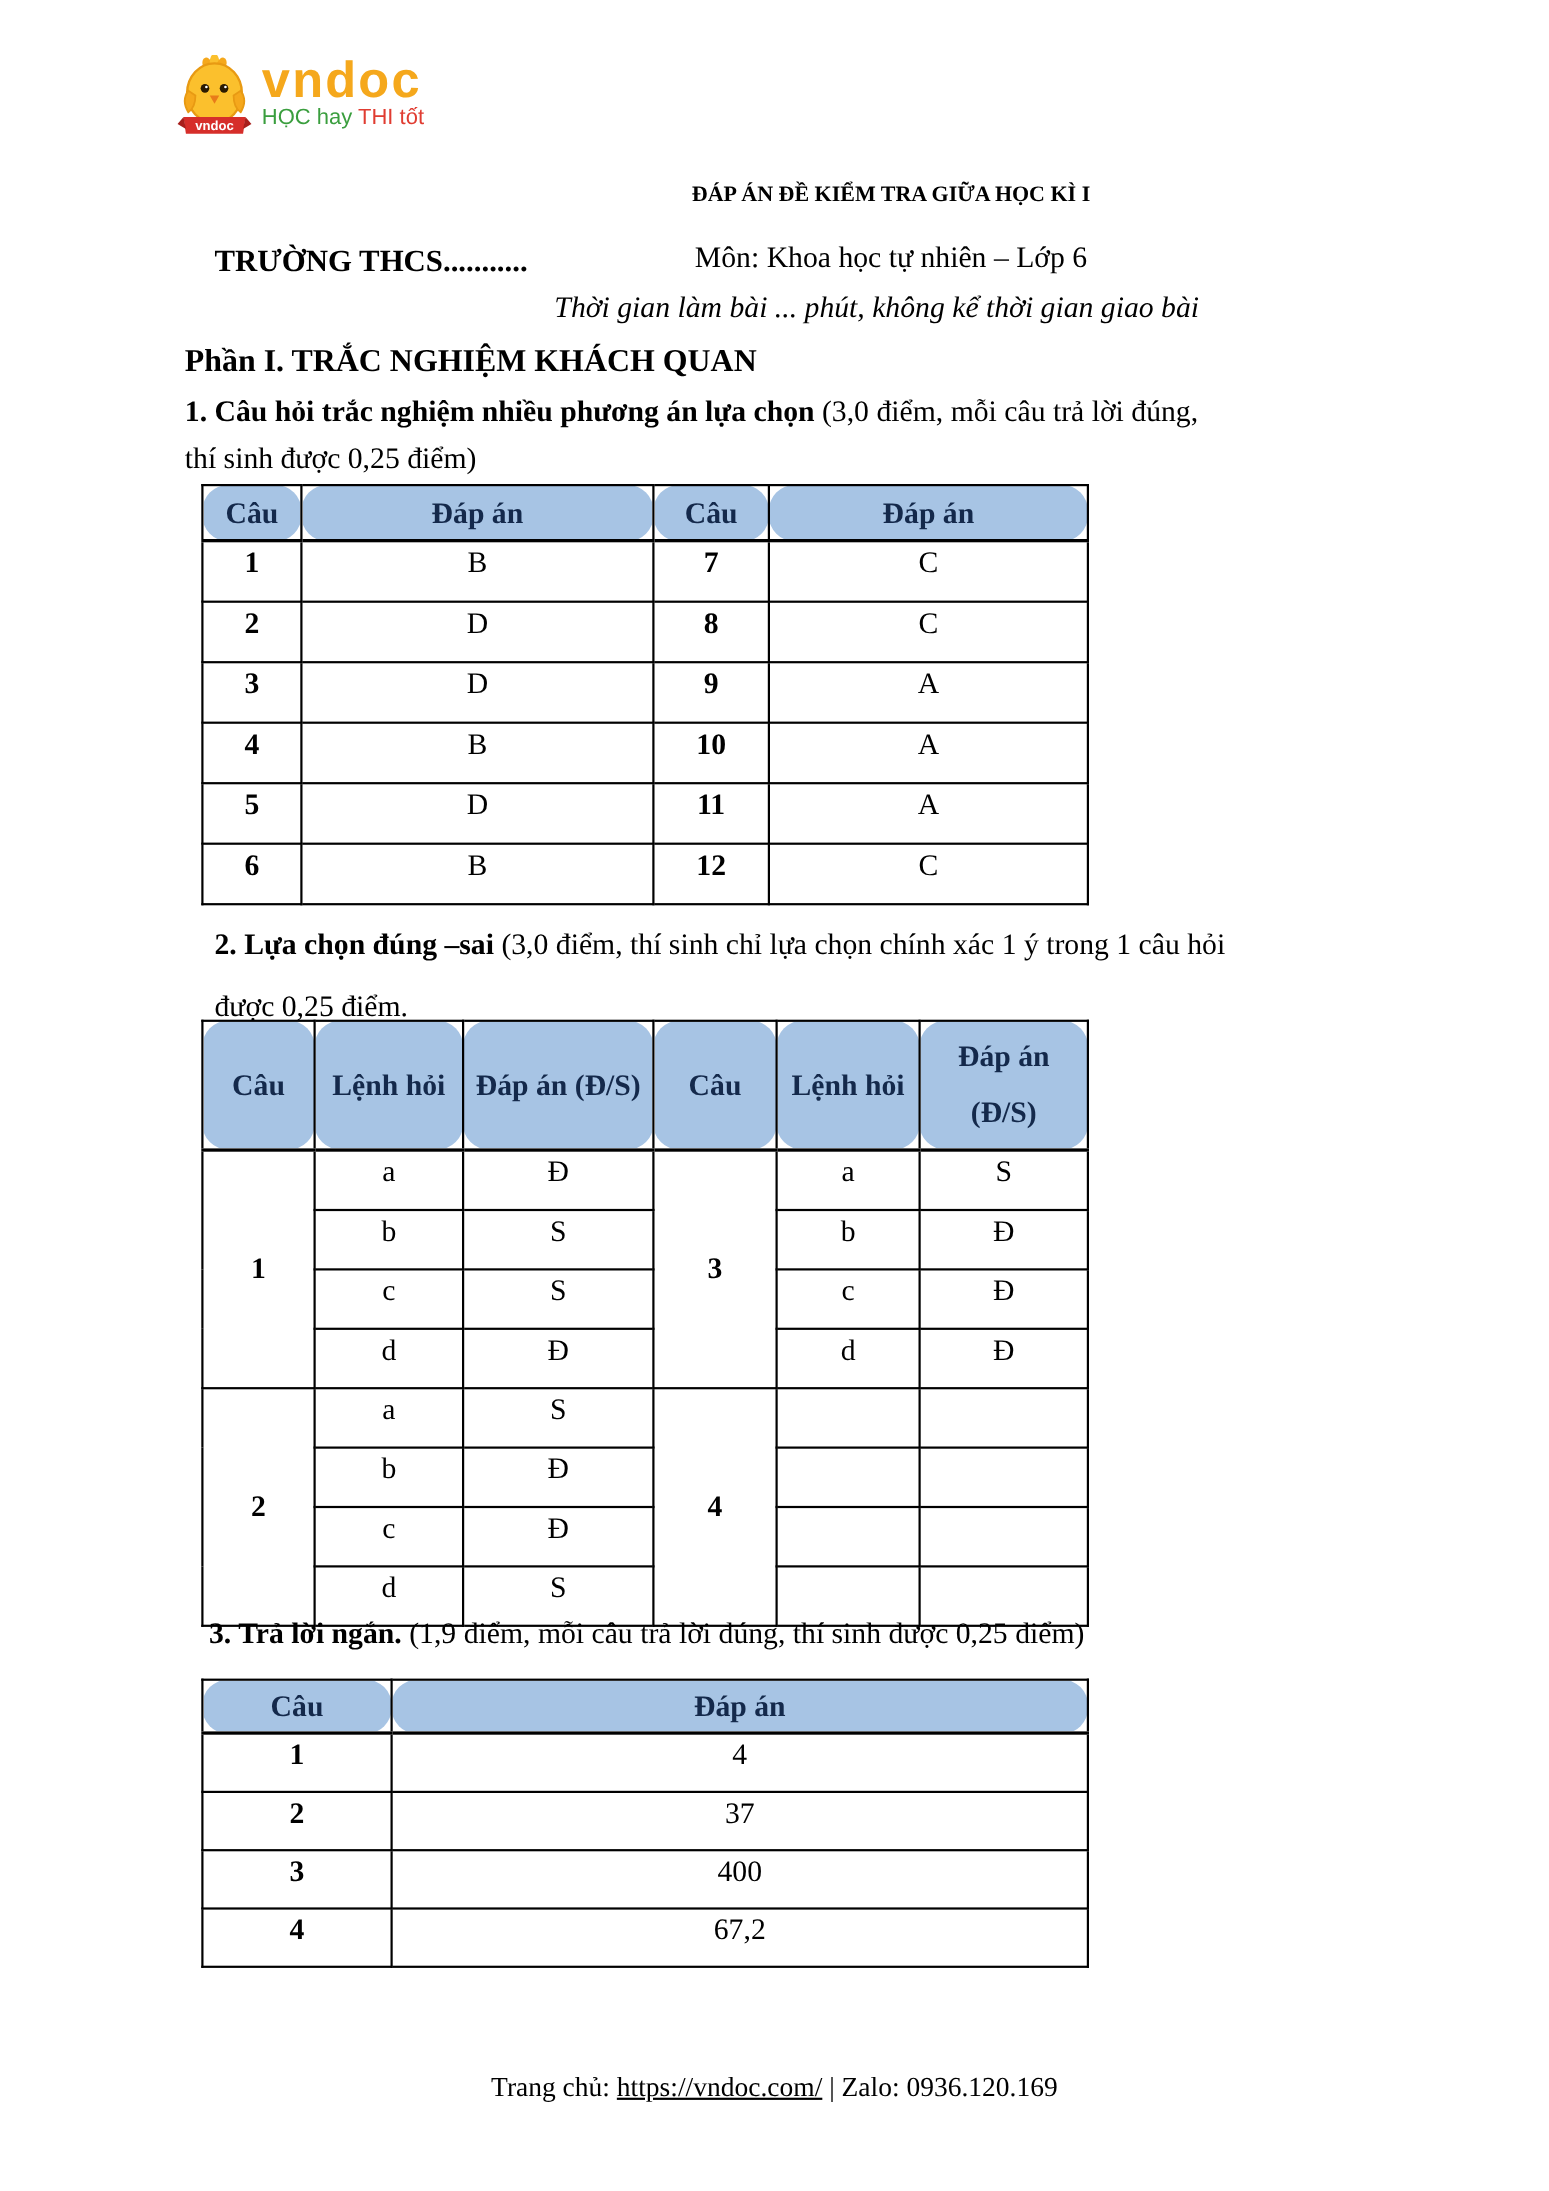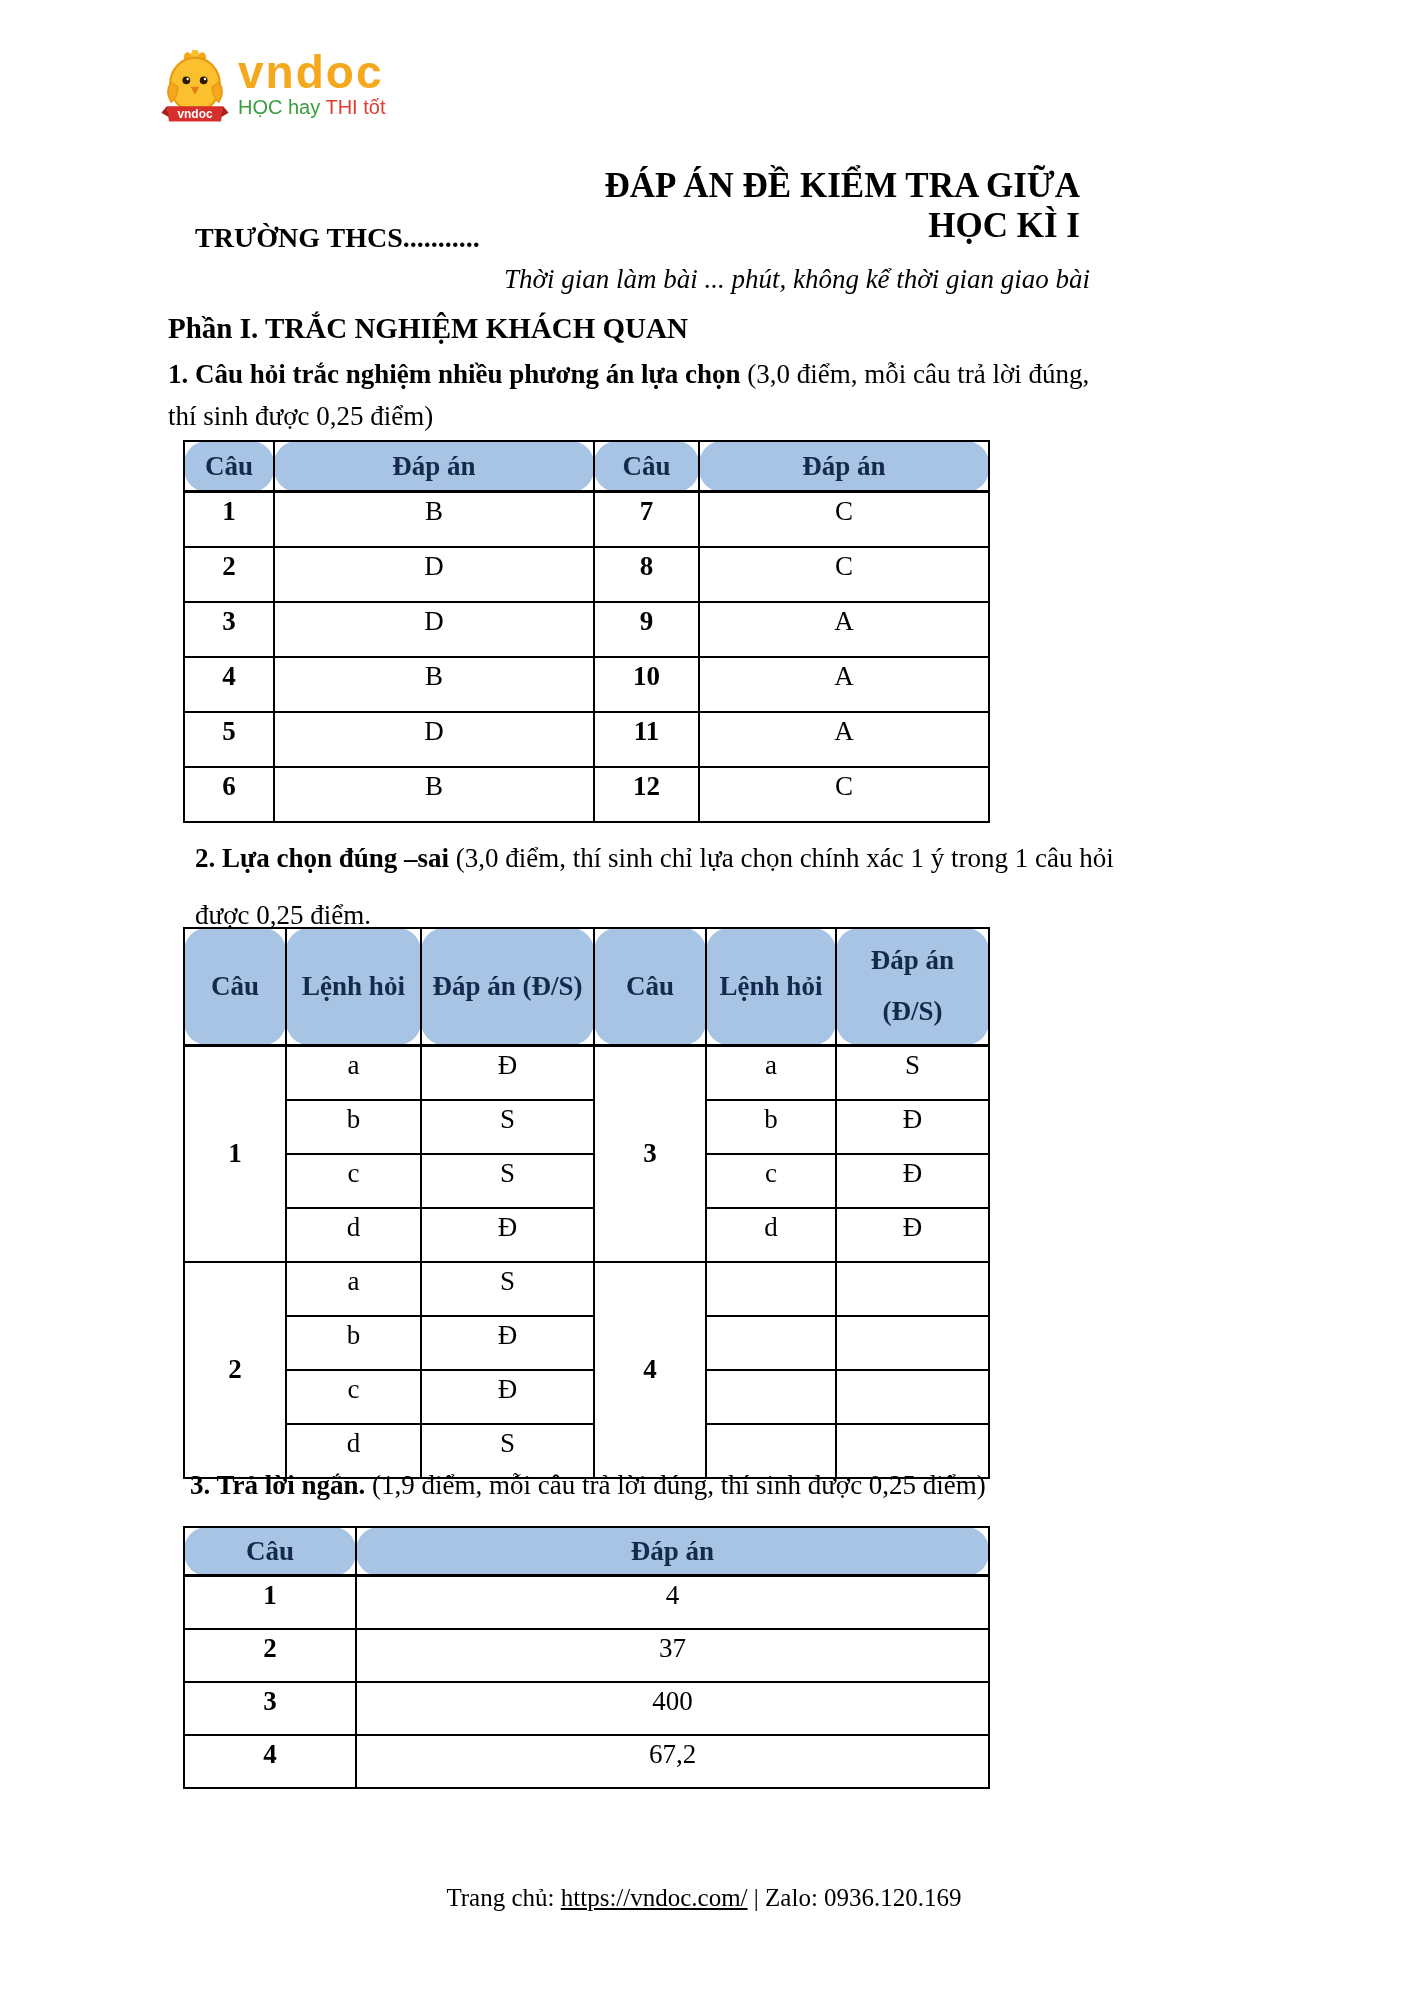--- a/index.html
+++ b/index.html
@@ -18,21 +18,21 @@
   .logo-text{display:flex;flex-direction:column;align-items:flex-start;}
   .logo-brand{
     font-family:"Liberation Sans", sans-serif;
     font-weight:bold;font-size:46px;line-height:44px;color:#F5A81C;letter-spacing:2px;
   }
   .logo-tagline{font-family:"Liberation Sans", sans-serif;font-weight:normal;font-size:20px;line-height:22px;margin-top:2px;}
   .tl-green{color:#3A9E3E;}
   .tl-red{color:#E03C31;}
   
   .school{position:absolute;left:195px;top:222px;font-weight:bold;font-size:28px;}
-  .doc-title{position:absolute;left:540px;top:166px;width:540px;text-align:right;font-weight:bold;font-size:35px;}
+  .doc-title{position:absolute;left:540px;top:166px;width:540px;text-align:center;font-weight:bold;font-size:20px;}
   .doc-subject{position:absolute;left:540px;top:219px;width:540px;text-align:center;font-size:27px;}
   .doc-duration{position:absolute;left:467px;top:264px;width:660px;text-align:center;font-style:italic;font-size:27px;}
   
   .part1-heading{position:absolute;left:168px;top:312px;font-weight:bold;font-size:29px;}
   .sec1{position:absolute;left:168px;top:353px;width:1090px;font-size:27px;line-height:42px;}
   .sec2{position:absolute;left:195px;top:830px;width:1080px;font-size:27px;line-height:57px;}
   .sec3{position:absolute;left:190px;top:1470px;width:1090px;font-size:27px;}
   .b{font-weight:bold;}
   
   table{border-collapse:collapse;table-layout:fixed;}
@@ -86,20 +86,21 @@
       <text x="32" y="63" text-anchor="middle" font-family="Liberation Sans, sans-serif" font-size="11" font-weight="bold" fill="#ffffff">vndoc</text>
     </svg>
     <div class="logo-text">
       <div class="logo-brand">vndoc</div>
       <div class="logo-tagline"><span class="tl-green">HỌC hay</span> <span class="tl-red">THI tốt</span></div>
     </div>
   </div>
 
   <div class="school">TRƯỜNG THCS...........</div>
   <div class="doc-title">ĐÁP ÁN ĐỀ KIỂM TRA GIỮA HỌC KÌ I</div>
+  <div class="doc-subject">Môn: Khoa học tự nhiên – Lớp 6</div>
   <div class="doc-duration">Thời gian làm bài ... phút, không kể thời gian giao bài</div>
 
   <div class="part1-heading">Phần I. TRẮC NGHIỆM KHÁCH QUAN</div>
 
   <div class="sec1"><span class="b">1. Câu hỏi trắc nghiệm nhiều phương án lựa chọn</span><span> (3,0 điểm, mỗi câu trả lời đúng,</span><br><span>thí sinh được 0,25 điểm)</span></div>
 
   <table class="t1">
     <colgroup>
         <col style="width:90px">
         <col style="width:320px">

